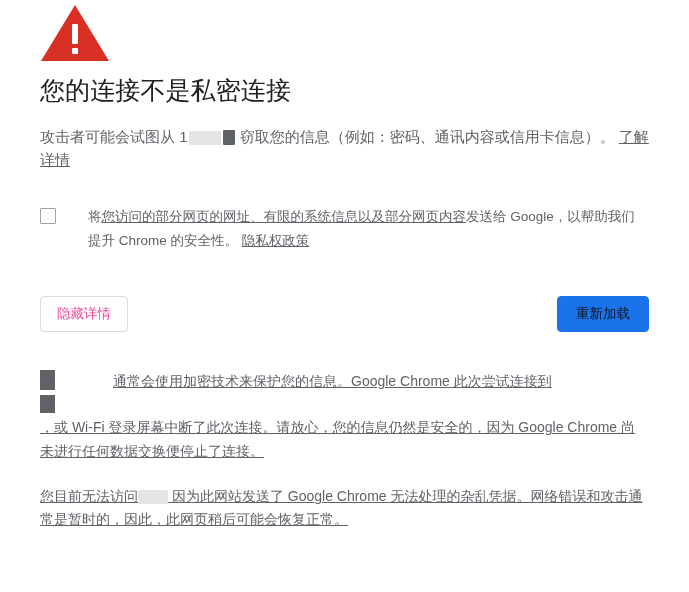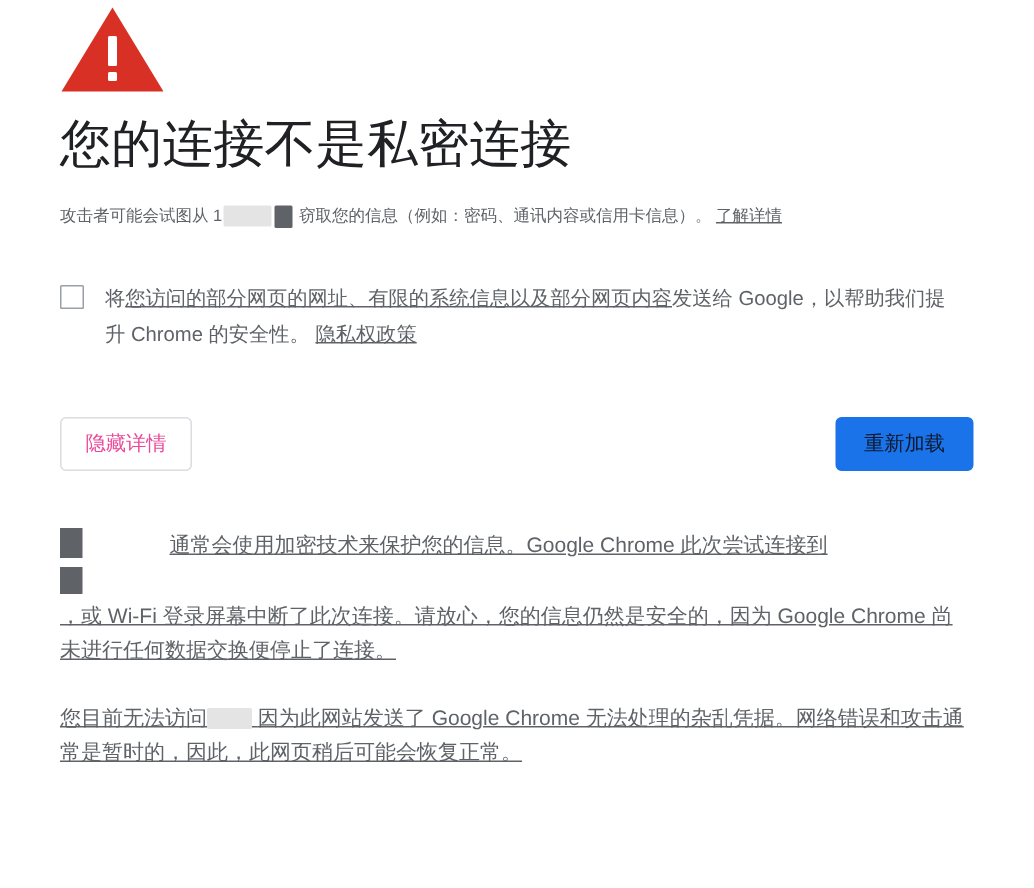--- a/index.html
+++ b/index.html
@@ -30,30 +30,30 @@
   .warn-triangle {
     width: 70px;
     height: 62px;
     position: relative;
   }
   .warn-triangle svg {
     display: block;
   }
 
   h1.title {
-    font-size: 34px;
+    font-size: 25px;
     font-weight: 400;
     color: #202124;
     margin: 18px 0 0 0;
     line-height: 1.3;
     letter-spacing: 0.1px;
   }
 
   p.lead {
-    font-size: 11px;
+    font-size: 15px;
     line-height: 1.55;
     color: #5f6368;
     margin: 18px 0 0 0;
     max-width: 620px;
   }
   .redacted {
     display: inline-block;
     background: #e4e4e4;
     border-radius: 1px;
     vertical-align: middle;
@@ -78,20 +78,21 @@
     margin: 16px 0 0 0;
     letter-spacing: 0.2px;
   }
 
   
   .checkbox-row {
     display: flex;
     align-items: flex-start;
     margin-top: 34px;
     max-width: 600px;
+    gap: 18px;
   }
   .cbox {
     width: 14px;
     height: 14px;
     border: 1px solid #9aa0a6;
     border-radius: 1px;
     background: #fff;
     flex: 0 0 auto;
     margin-top: 3px;
     cursor: pointer;

